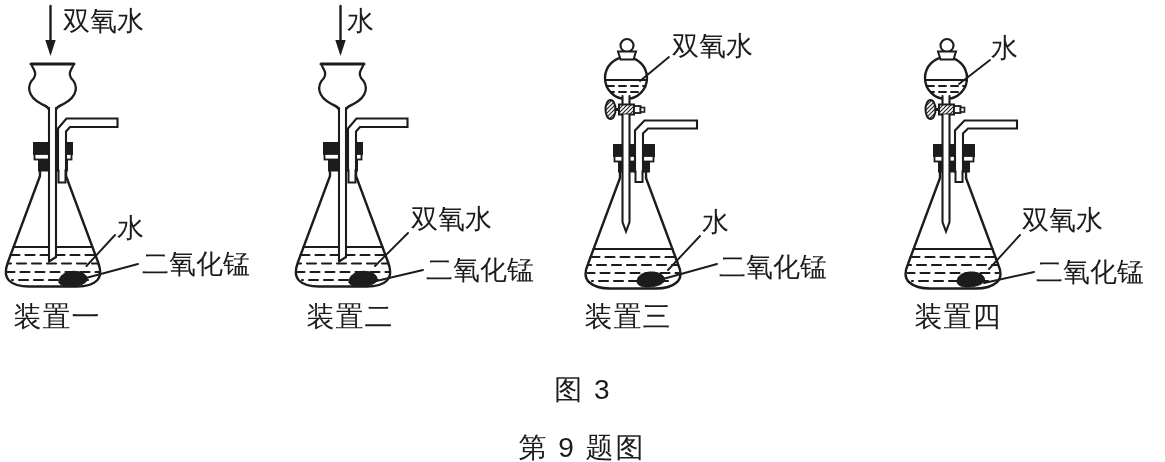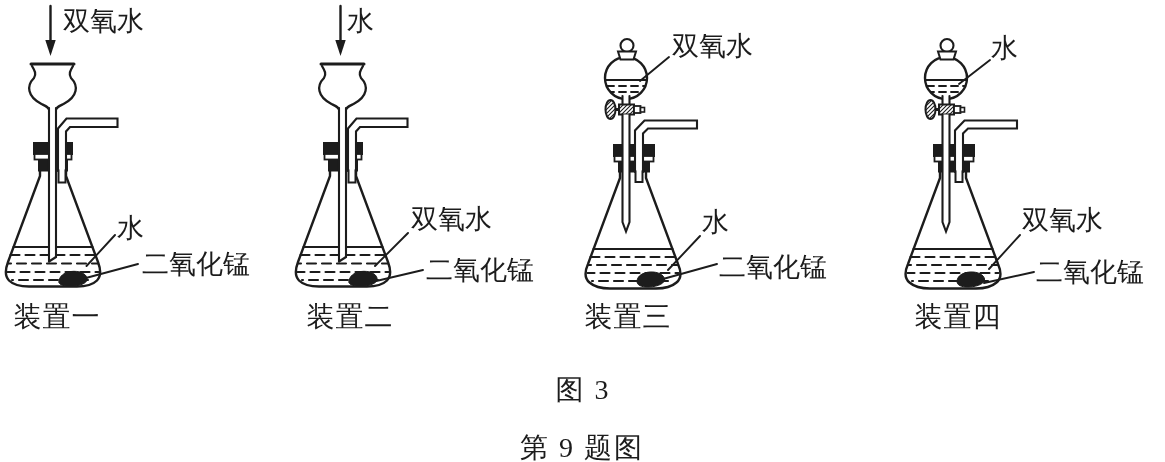--- a/index.html
+++ b/index.html
@@ -1,20 +1,20 @@
 <!DOCTYPE html>
 <html><head>
 <meta charset="utf-8">
 <style>
   html,body{margin:0;padding:0;background:#ffffff;}
   .canvas{
     position:relative;
     width:1165px;height:462px;
     background:#ffffff;
-    font-family:Liberation Serif, serif;
+    font-family:Liberation Sans, sans-serif;
     overflow:hidden;
   }
   svg{display:block;}
   text{fill:#1c1c1c;}
   .lbl{font-size:27px;}
   .cap{font-size:28px;letter-spacing:1px;}
   .figcap{font-size:28px;letter-spacing:2px;}
 </style>
 </head>
 <body>

